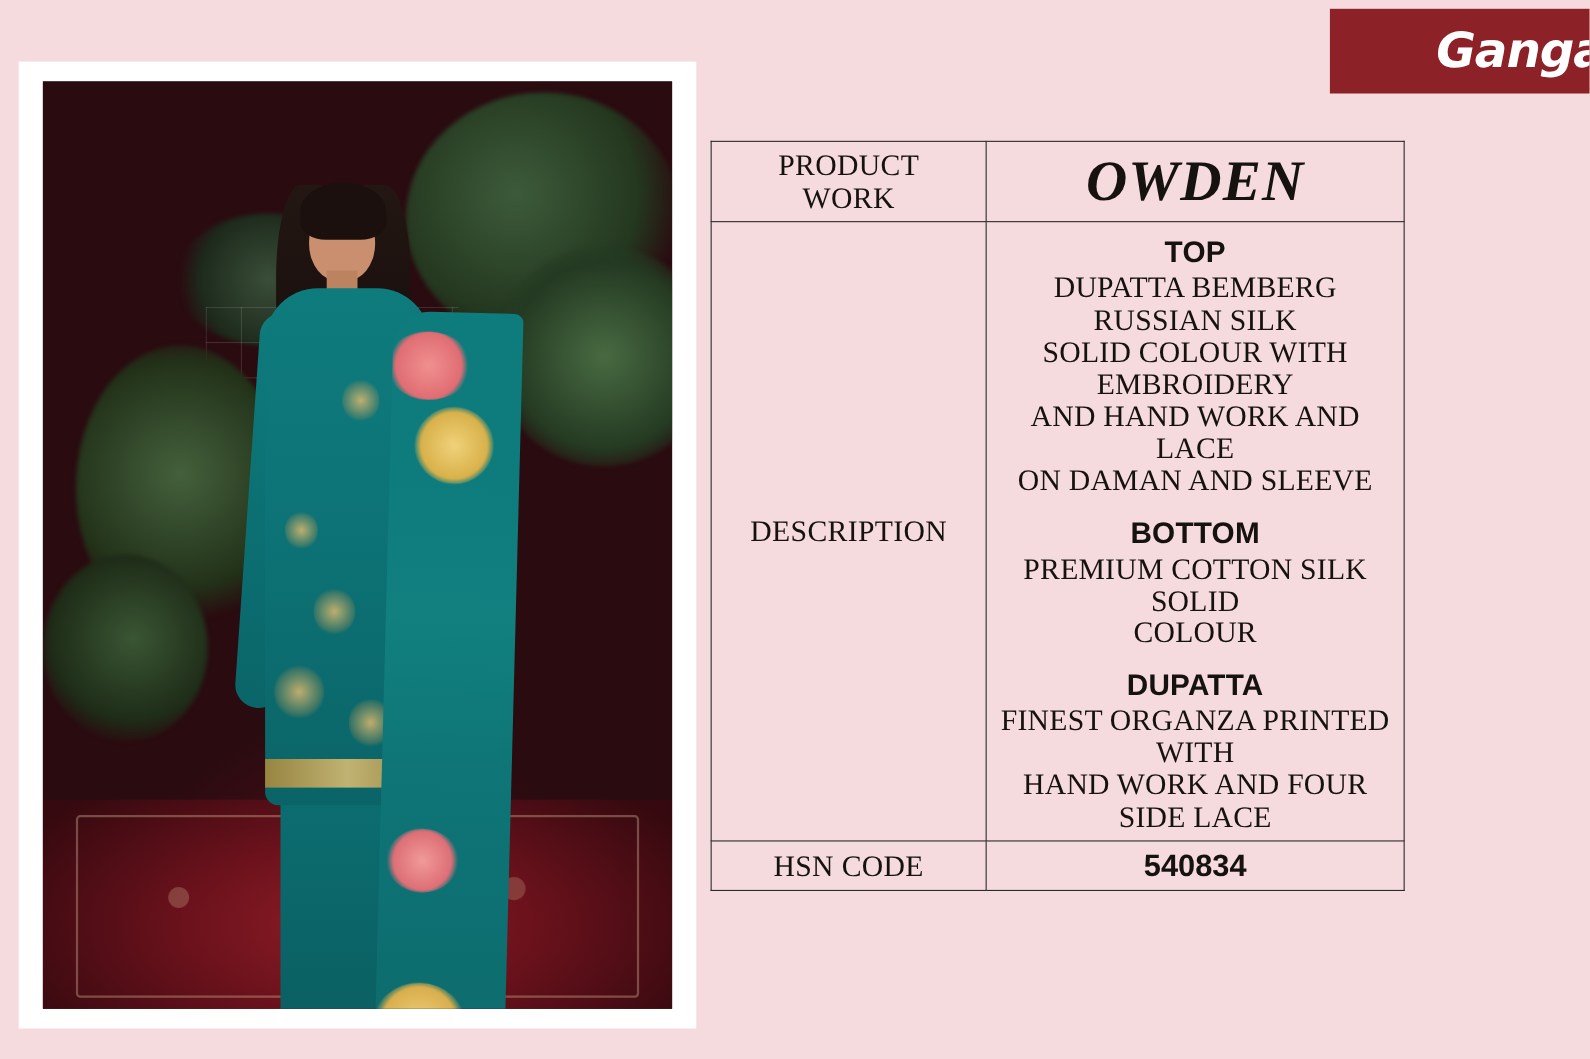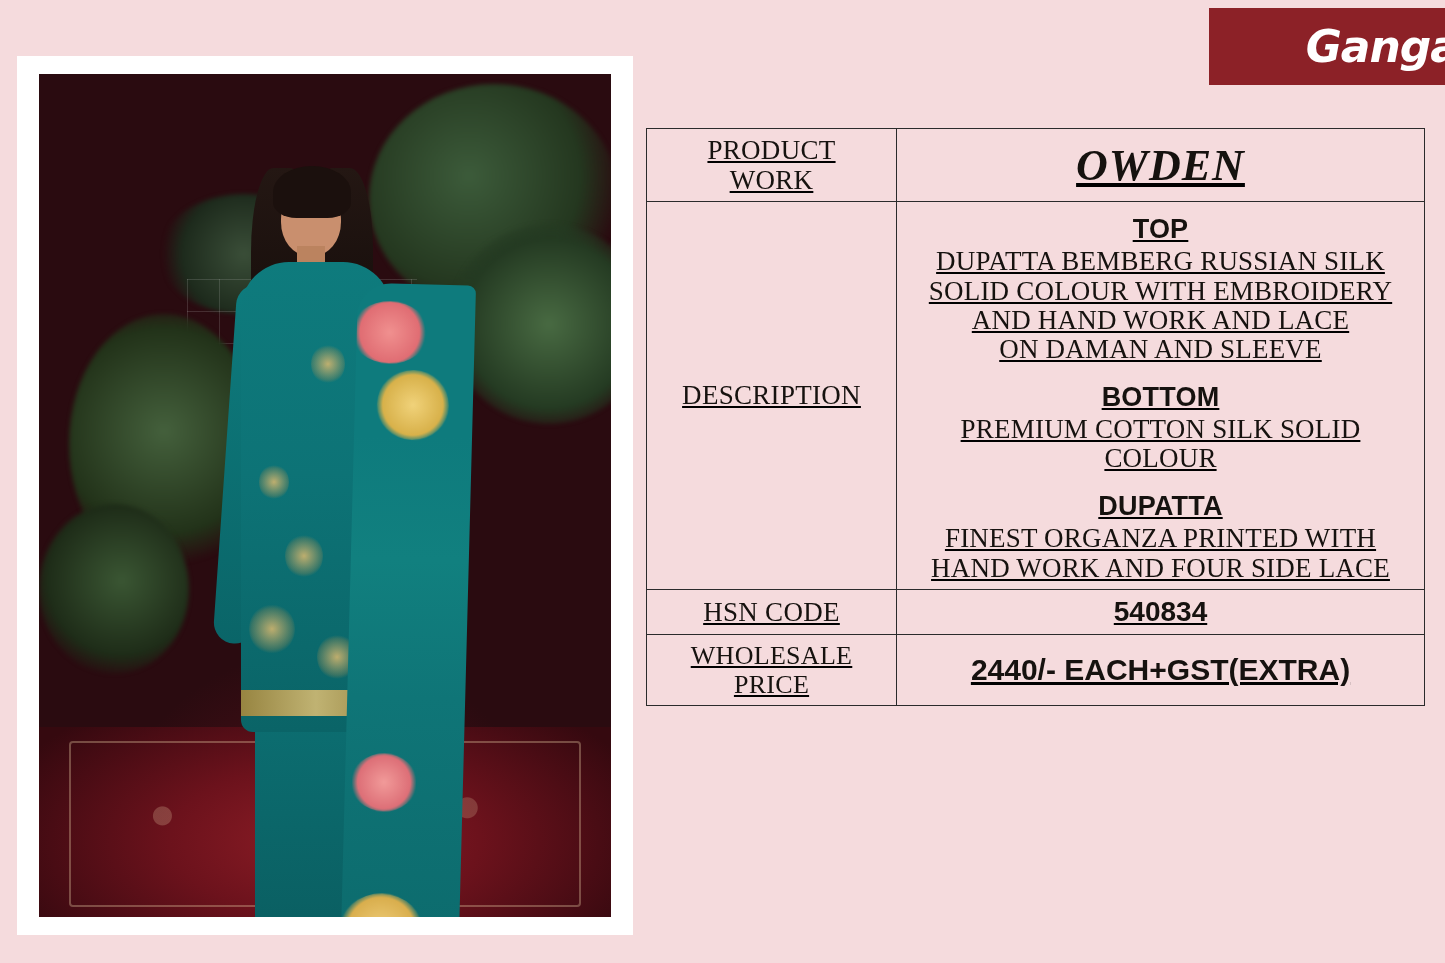--- a/index.html
+++ b/index.html
@@ -175,44 +175,43 @@
   .e2 { width: 30px; height: 36px; left: 70px;  top: 330px; }
   .e3 { width: 38px; height: 44px; left: 96px;  top: 400px; }
   .e4 { width: 46px; height: 50px; left: 60px;  top: 470px; }
   .e5 { width: 40px; height: 46px; left: 128px; top: 500px; }
 
   
   .spec-table {
     position: absolute;
     left: 646px;
     top: 128px;
-    width: 779px;
+    width: 631px;
     border-collapse: collapse;
     table-layout: fixed;
-    text-decoration: underline;
   }
   .spec-table td {
     border: 1px solid #2b2b2b;
     padding: 6px 8px;
     text-align: center;
     vertical-align: middle;
     color: #16120f;
   }
   .label-cell {
     width: 233px;
     font-size: 27px;
     letter-spacing: .3px;
     line-height: 1.12;
   }
   .value-cell { font-size: 30px; }
 
   .product-name {
     font-style: italic;
     font-weight: bold;
-    font-size: 44px;
+    font-size: 52px;
     letter-spacing: 1px;
     padding: 8px 0 12px;
   }
   .dno-value { font-size: 31px; letter-spacing: .6px; padding: 8px 0; }
 
   .desc-cell { padding: 14px 6px 18px; }
   .desc-head {
     font-family: "Liberation Sans", sans-serif;
     font-weight: bold;
     font-size: 27px;
@@ -318,21 +317,14 @@
           <div class="desc-head">DUPATTA</div>
           <div class="desc-body">FINEST ORGANZA PRINTED WITH</div>
           <div class="desc-body">HAND WORK AND FOUR SIDE LACE</div>
         </div>
       </td>
     </tr>
     <tr>
       <td class="label-cell">HSN CODE</td>
       <td class="value-cell hsn-value">540834</td>
     </tr>
-    <tr>
-      <td class="label-cell price-label">
-        <div>WHOLESALE</div>
-        <div>PRICE</div>
-      </td>
-      <td class="value-cell price-value">2440/- EACH+GST(EXTRA)</td>
-    </tr>
   </tbody>
 </table>
 
 </body></html>

